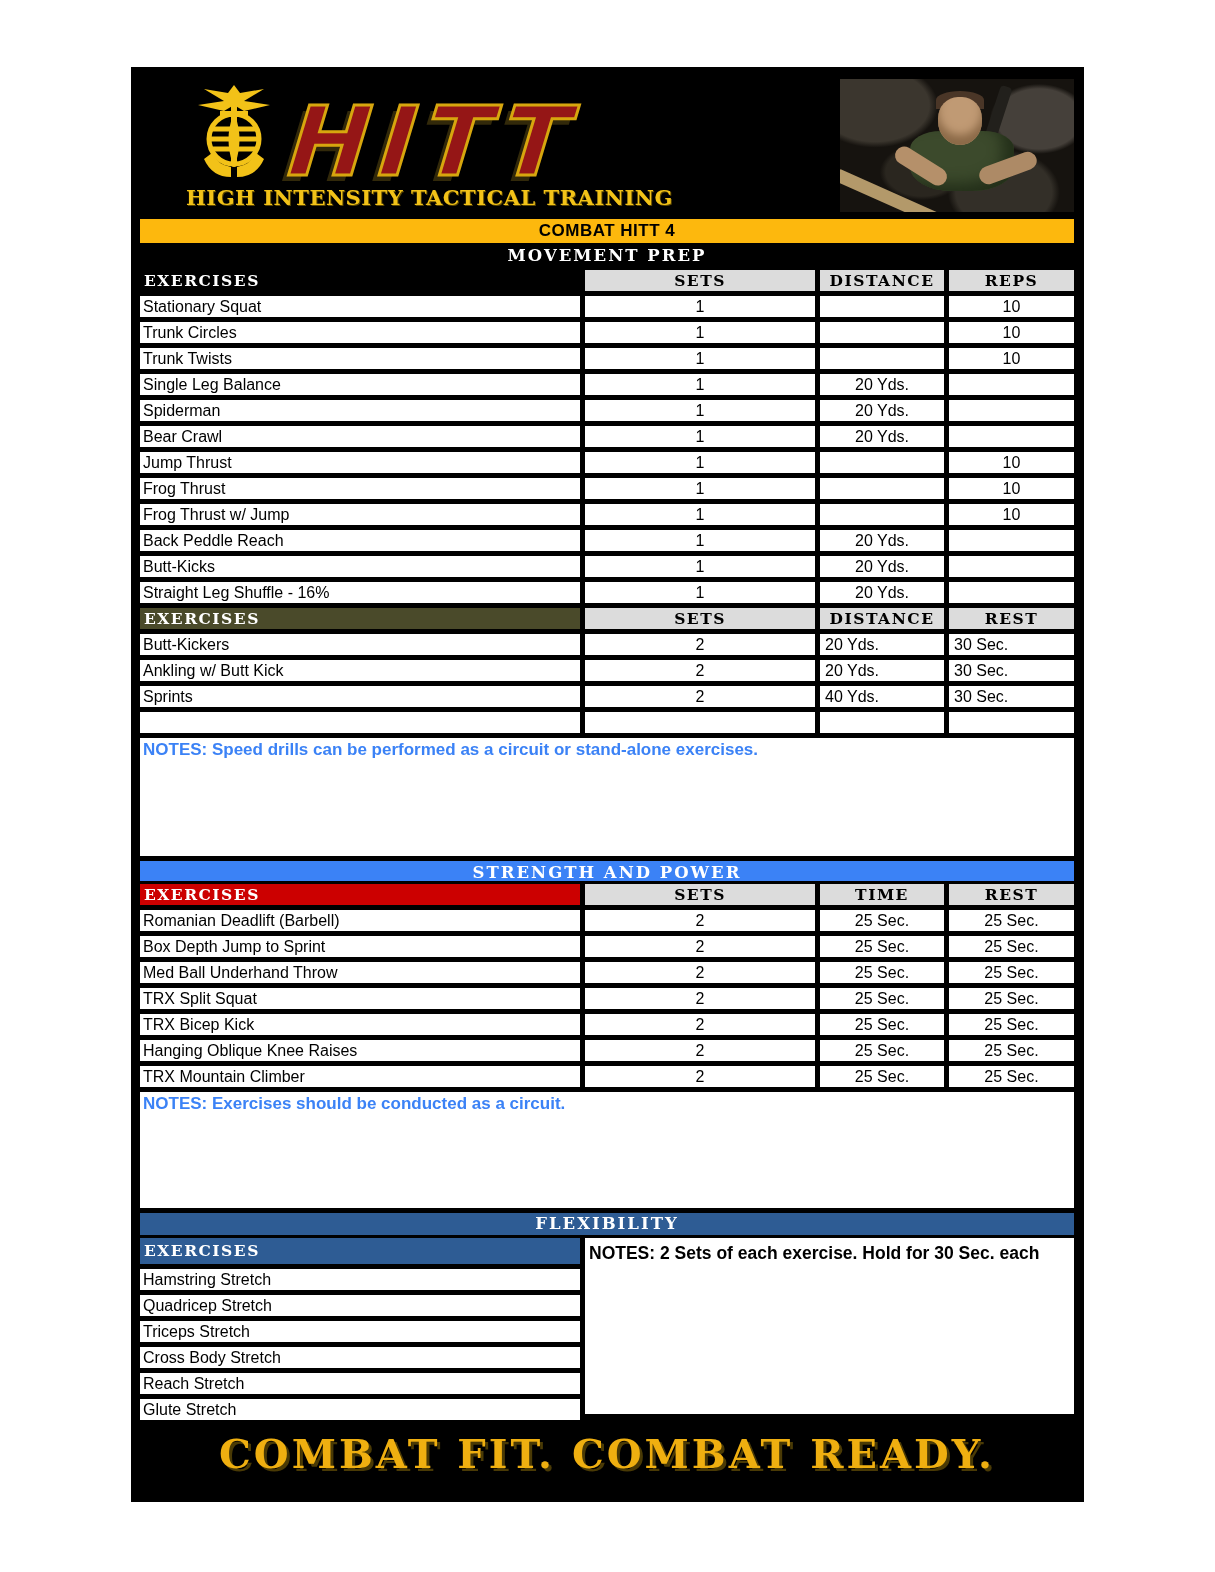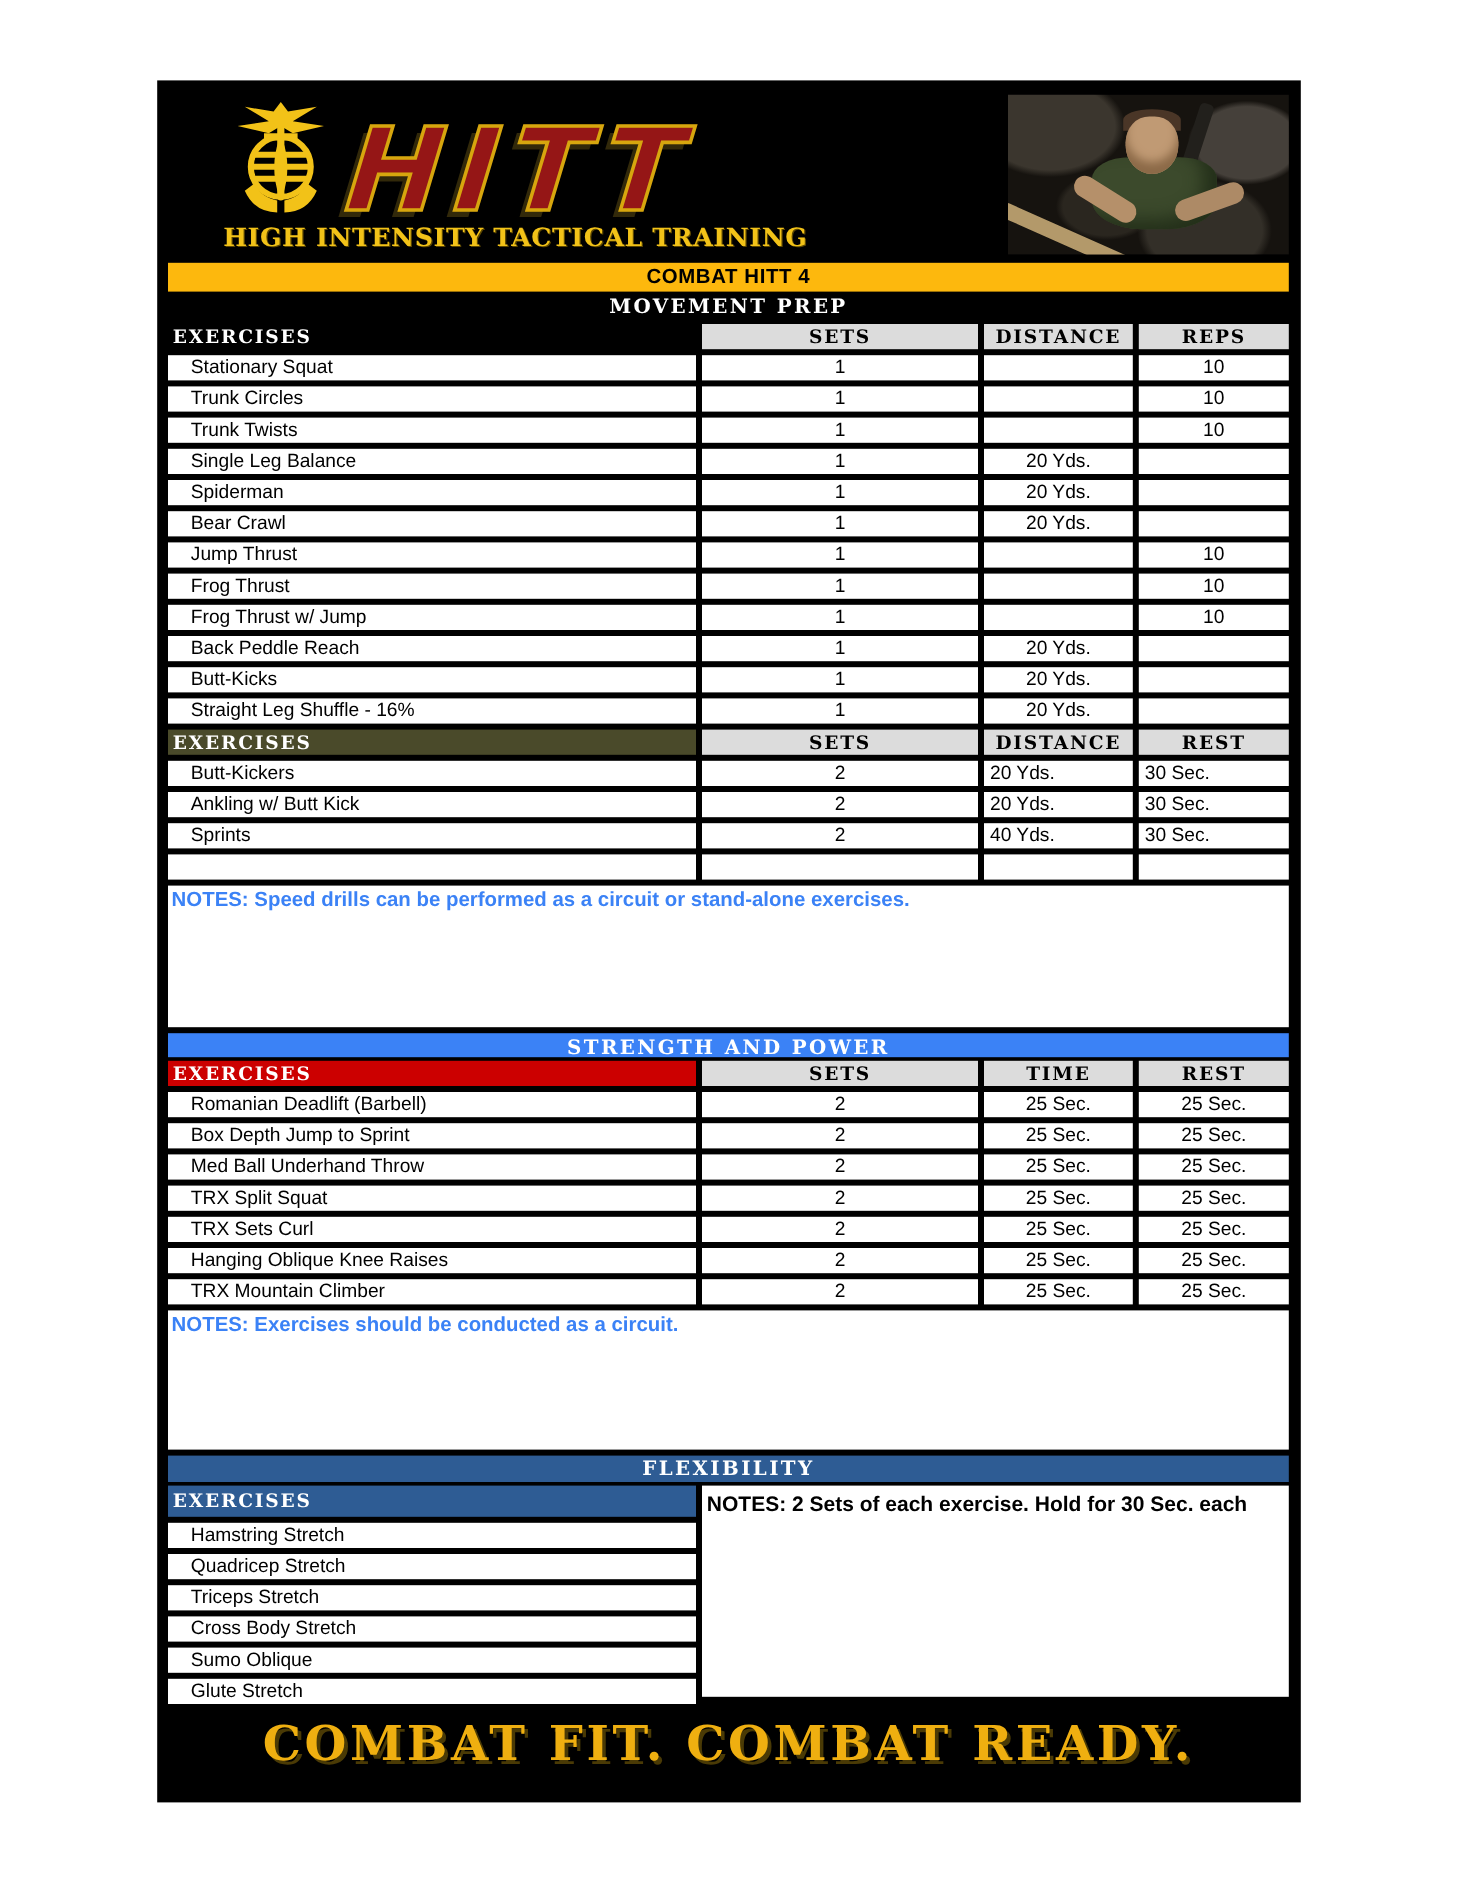--- a/index.html
+++ b/index.html
@@ -56,21 +56,21 @@
     height:22px; line-height:22px; text-align:center; color:#fff;
     font-family:"DejaVu Serif", serif; font-weight:bold; font-size:16.5px;
     letter-spacing:2px; margin-top:2px;
   }
 
   
   .tbl { margin-top:3px; }
   .trow { display:grid; grid-template-columns:440px 230px 124px 125px; column-gap:5px; margin-bottom:5px; }
   .trow-single { display:grid; grid-template-columns:440px; margin-bottom:5px; }
   .tcell { height:21px; line-height:21px; background:#fff; color:#000; font-size:16px; overflow:hidden; white-space:nowrap; }
-  .name { padding-left:19px; }
+  .name { padding-left:3px; }
   .val { text-align:center; }
   .val-left { text-align:left; padding-left:5px; }
   .hdr-name {
     color:#fff; font-family:"DejaVu Serif", serif; font-weight:bold;
     font-size:15.5px; letter-spacing:1.5px; padding-left:4px; background:#000;
   }
   .hdr-val {
     background:#DCDCDC; color:#000; text-align:center;
     font-family:"DejaVu Serif", serif; font-weight:bold; font-size:15.5px; letter-spacing:1.5px;
   }
@@ -281,21 +281,21 @@
           <div class="tcell val">25 Sec.</div>
           <div class="tcell val">25 Sec.</div>
         </div>
         <div class="trow">
           <div class="tcell name">TRX Split Squat</div>
           <div class="tcell val">2</div>
           <div class="tcell val">25 Sec.</div>
           <div class="tcell val">25 Sec.</div>
         </div>
         <div class="trow">
-          <div class="tcell name">TRX Sets Curl</div>
+          <div class="tcell name">TRX Bicep Kick</div>
           <div class="tcell val">2</div>
           <div class="tcell val">25 Sec.</div>
           <div class="tcell val">25 Sec.</div>
         </div>
         <div class="trow">
           <div class="tcell name">Hanging Oblique Knee Raises</div>
           <div class="tcell val">2</div>
           <div class="tcell val">25 Sec.</div>
           <div class="tcell val">25 Sec.</div>
         </div>
@@ -319,21 +319,21 @@
             <div class="trow-single">
               <div class="tcell name">Quadricep Stretch</div>
             </div>
             <div class="trow-single">
               <div class="tcell name">Triceps Stretch</div>
             </div>
             <div class="trow-single">
               <div class="tcell name">Cross Body Stretch</div>
             </div>
             <div class="trow-single">
-              <div class="tcell name">Sumo Oblique</div>
+              <div class="tcell name">Reach Stretch</div>
             </div>
             <div class="trow-single">
               <div class="tcell name">Glute Stretch</div>
             </div>
           </div>
       </div>
       <div class="notes-flex">NOTES:  2 Sets of each exercise.  Hold for 30 Sec. each</div>
     </div>
 
     <div class="footer">

